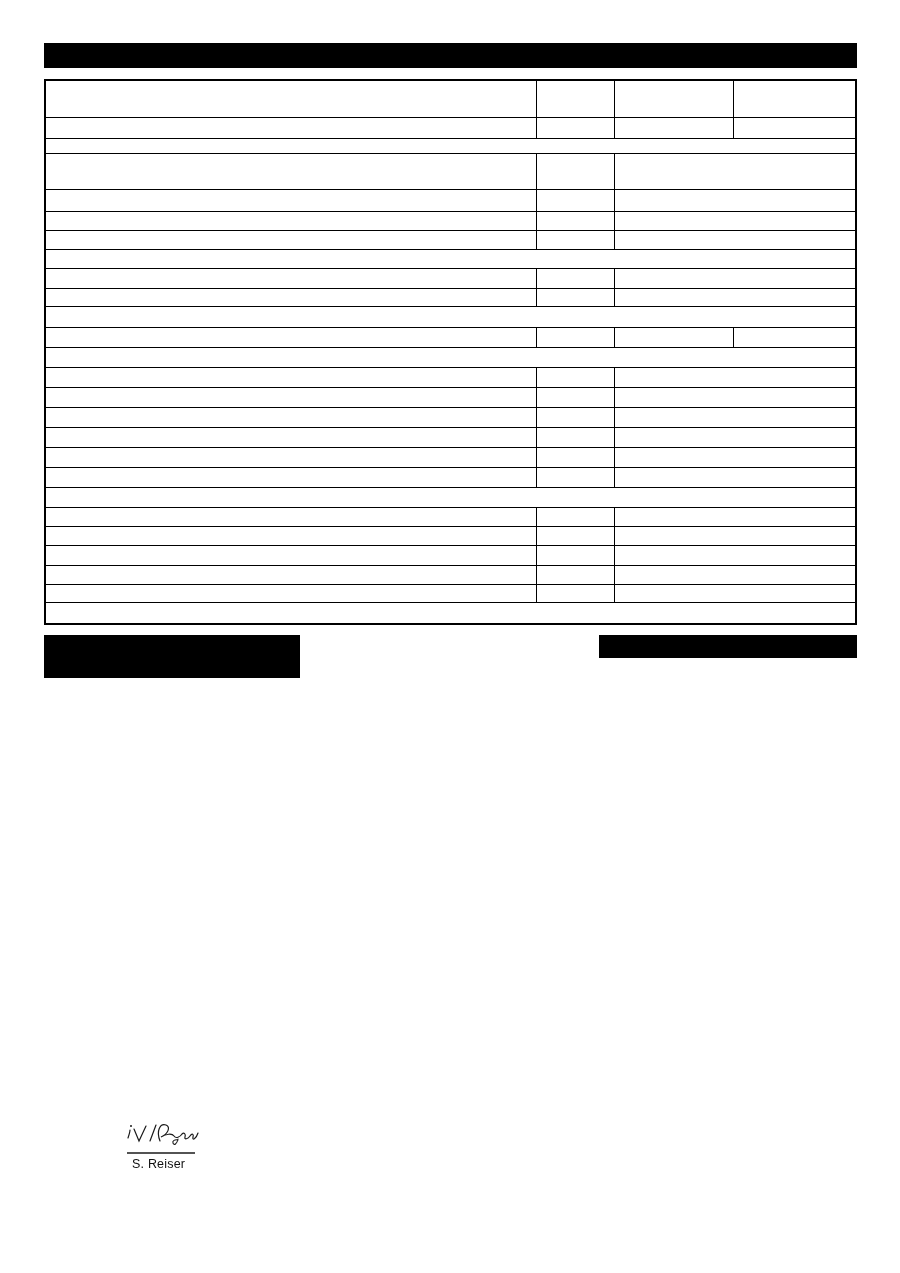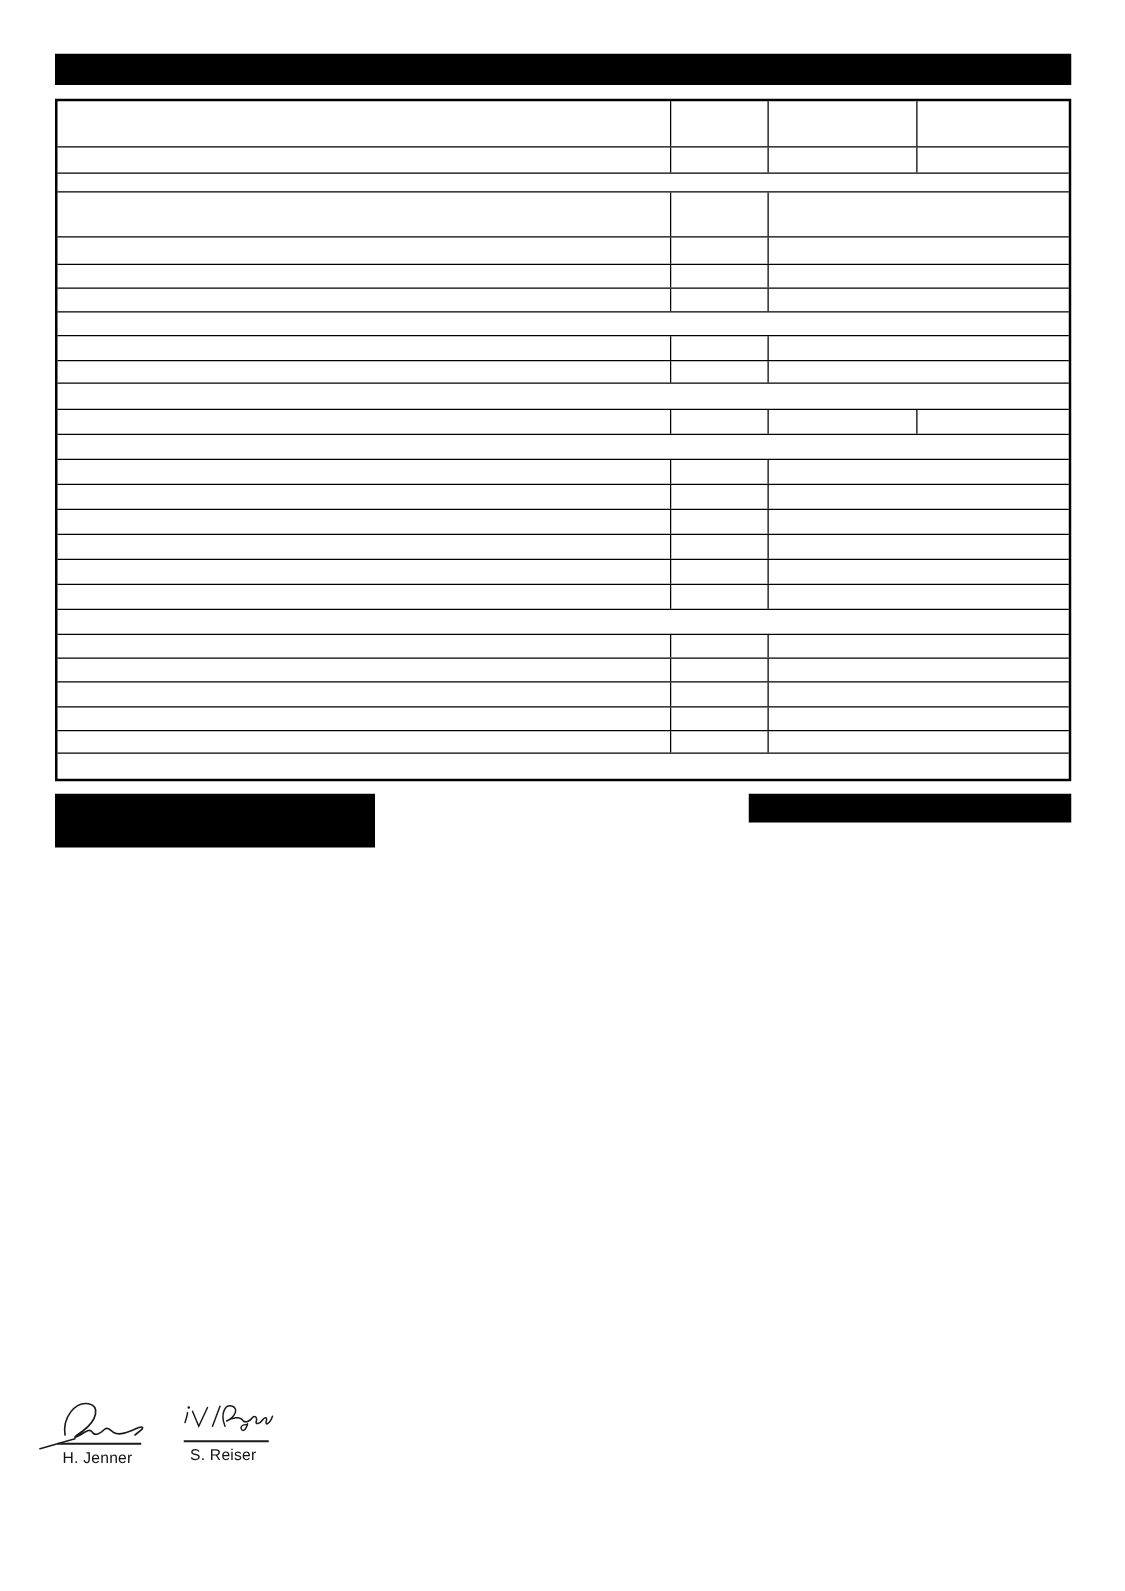--- a/index.html
+++ b/index.html
@@ -56,21 +56,21 @@
   }
   .sig-svg { display: block; }
   .sig-name {
     display: block;
     font-size: 12.5px;
     color: #111111;
     white-space: nowrap;
     letter-spacing: 0.2px;
   }
   .sig-jenner { left: 28px; top: 1118px; width: 95px; }
-  .sig-reiser { left: 140px; top: 1118px; width: 80px; }
+  .sig-reiser { left: 120px; top: 1118px; width: 80px; }
   .sig-jenner .sig-name { margin: -1px 0 0 22px; }
   .sig-reiser .sig-name { margin: -1px 0 0 12px; }
 </style>
 </head>
 <body>
 
 <div class="page">
 
   <div class="redaction bar-top"></div>
 
@@ -194,30 +194,20 @@
         <div class="tcell last" style="width: 29.64%;"></div>
       </div>
       <div class="trow" style="height: 20px;">
         <div class="tcell last" style="width: 100%;"></div>
       </div>
     </div>
 
   <div class="redaction block-left"></div>
   <div class="redaction block-right"></div>
 
-  <div class="sig-group sig-jenner">
-    <svg class="sig-svg" width="95" height="42" viewBox="0 0 95 42" fill="none">
-      <path d="M24,30 C22,16 32,3 43,5 C52,7 50,18 38,27 C32,31 30,33 34,31
-               C40,28 44,24 46,28 C48,31 52,29 55,26 C58,23 60,26 63,28
-               C68,31 76,27 83,24 C86,23 87,24 85,26 L80,30" stroke="#1a1a1a" stroke-width="1.3" stroke-linecap="round"></path>
-      <path d="M4,41 L32,33" stroke="#1a1a1a" stroke-width="1.3" stroke-linecap="round"></path>
-      <path d="M18,37 L85,37" stroke="#1a1a1a" stroke-width="1.5" stroke-linecap="butt"></path>
-    </svg>
-    <span class="sig-name">H. Jenner</span>
-  </div>
 
   <div class="sig-group sig-reiser">
     <svg class="sig-svg" width="80" height="40" viewBox="0 0 80 40" fill="none">
       <circle cx="11" cy="8" r="1" fill="#1a1a1a"></circle>
       <path d="M8,20 C9,17 10,14 10,12" stroke="#1a1a1a" stroke-width="1.2" stroke-linecap="round"></path>
       <path d="M14,11 L19,23 L26,8" stroke="#1a1a1a" stroke-width="1.2" stroke-linecap="round"></path>
       <path d="M30,23 L36,7" stroke="#1a1a1a" stroke-width="1.2" stroke-linecap="round"></path>
       <path d="M40,23 C36,13 40,5 46,7 C51,9 48,16 41,19 C46,16 52,15 54,18
                C56,21 60,19 62,16 C64,14 66,16 65,19 C64,22 68,21 70,18
                C72,15 74,16 73,19 C72,23 76,21 78,15" stroke="#1a1a1a" stroke-width="1.2" stroke-linecap="round"></path>

